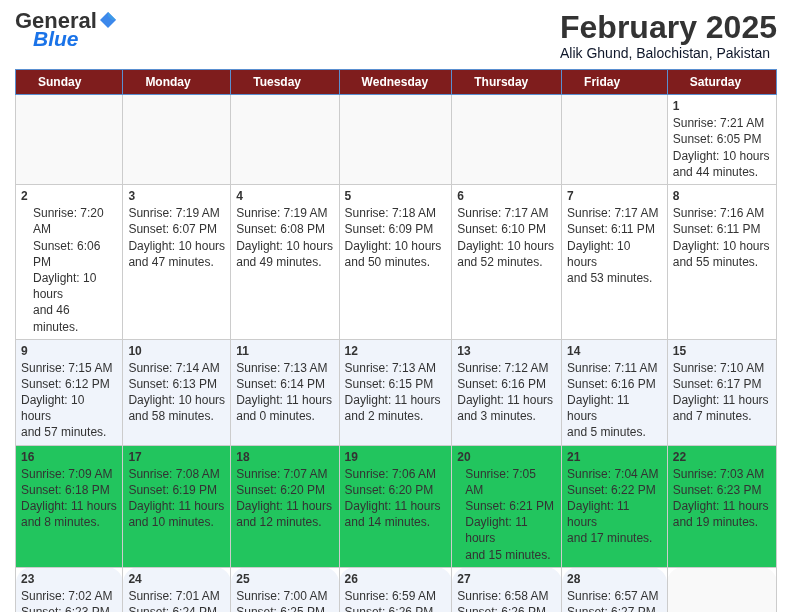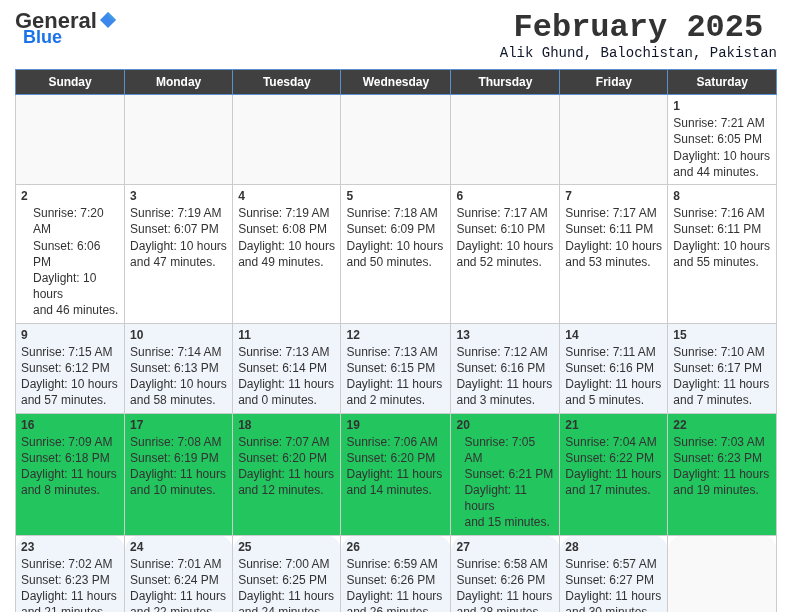--- a/index.html
+++ b/index.html
@@ -28,47 +28,46 @@
       font-weight: bold;
       line-height: 1;
     }
     .logo-general {
       color: #333;
     }
     .logo-blue {
       color: #1a73e8;
     }
     .title-block {
-      text-align: center;
-      font-family: Liberation Mono, monospace;
+      text-align: left;
     }
     .title-block h1 {
       font-size: 32px;
       font-weight: bold;
       color: #333;
       line-height: 1.1;
     }
     .title-block h2 {
       font-size: 14px;
       font-weight: normal;
       color: #0f172a;
     }
     .calendar {
       width: 100%;
       border-collapse: collapse;
       border: 1px solid #ccc;
     }
     .calendar th {
-      background: #404040;
+      background: #7f1d1d;
       color: #fff;
       font-size: 12px;
       font-weight: bold;
-      padding: 5px 6px;
+      padding: 5px 22px;
       border: 1px solid #5a8fd0;
-      text-align: center;
+      text-align: left;
     }
     .calendar td {
       border: 1px solid #ccc;
       vertical-align: top;
       padding: 4px 5px;
       width: 113px;
       min-height: 90px;
       height: 90px;
       font-size: 10.5px;
       color: #333;
@@ -115,21 +114,21 @@
   <div class="header">
     <div class="logo">
       <div style="display:flex;flex-direction:column;align-items:flex-start;">
         <div style="display:flex;align-items:center;">
           <span class="logo-general">General</span>
           <svg width="20" height="20" viewBox="0 0 20 20" style="margin-left:1px;margin-top:-2px;">
             <polygon points="10,2 18,10 10,18 2,10" fill="#1a73e8" opacity="0.85"></polygon>
             <polygon points="10,2 18,10 14,10 10,6" fill="#3d9ae8"></polygon>
           </svg>
         </div>
-        <span class="logo-blue" style="font-size:18px;color:#1a73e8;font-weight:bold;margin-top:-4px;margin-left:8px;">Blue</span>
+        <span class="logo-blue" style="font-size:21px;color:#1a73e8;font-weight:bold;margin-top:-4px;margin-left:18px;font-style:italic;">Blue</span>
       </div>
     </div>
     <div class="title-block">
       <h1>February 2025</h1>
       <h2>Alik Ghund, Balochistan, Pakistan</h2>
     </div>
   </div>
 
   <table class="calendar">
     <thead>

